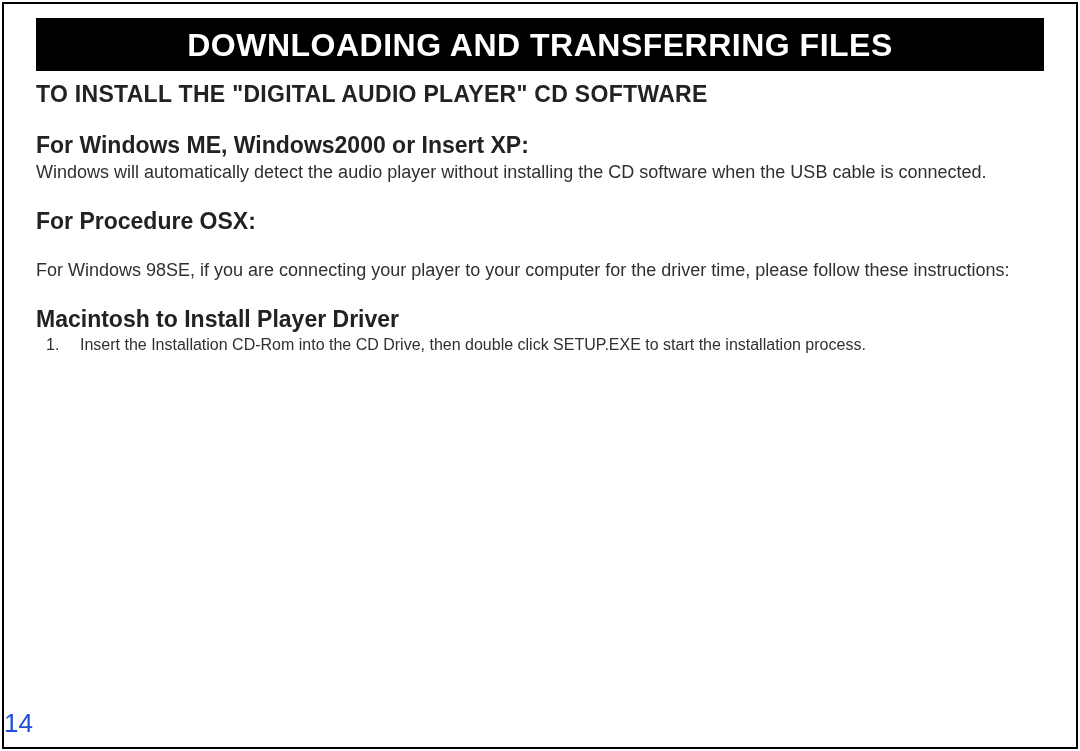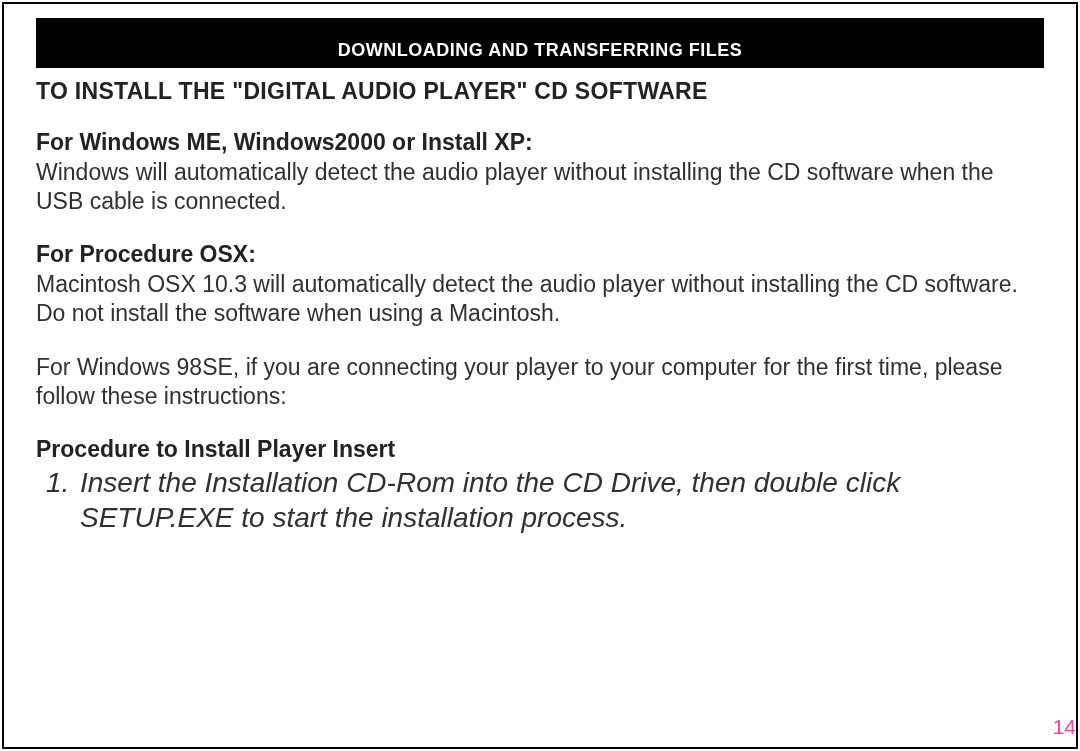--- a/index.html
+++ b/index.html
@@ -18,95 +18,93 @@
     height: 747px;
     margin: 2px;
     padding: 0 32px 0 32px;
     position: relative;
   }
   .banner {
     background: #000000;
     color: #ffffff;
     font-weight: bold;
     text-align: center;
-    font-size: 18px;
+    font-size: 32px;
     letter-spacing: 0.5px;
-    padding: 22px 0 7px 0;
+    padding: 9px 0 7px 0;
     margin: 14px 0 10px 0;
   }
   .h2 {
     font-weight: bold;
     font-size: 23px;
     color: #222;
     letter-spacing: 0.3px;
     margin: 4px 0 18px 0;
   }
   .h3 {
     font-weight: bold;
     font-size: 23px;
     color: #222;
     margin: 20px 0 2px 0;
   }
   .p {
-    font-size: 23px;
+    font-size: 18px;
     line-height: 1.28;
     color: #303030;
     margin: 0 0 2px 0;
   }
   .ol {
-    font-size: 28px;
+    font-size: 16px;
     line-height: 1.28;
     color: #303030;
     margin: 2px 0 0 0;
     padding-left: 44px;
-    font-style: italic;
   }
   .ol .num {
     display: inline-block;
     width: 34px;
     margin-left: -34px;
   }
   .page-number {
     position: absolute;
     bottom: 8px;
     left: 0;
     right: 0;
-    text-align: right;
-    font-size: 21px;
-    color: #ec4899;
+    text-align: left;
+    font-size: 26px;
+    color: #1d4ed8;
   }
   .sec {
     margin-top: 24px;
   }
 </style>
 </head>
 <body>
 
 <div class="page">
 
   <div class="banner">DOWNLOADING AND TRANSFERRING FILES</div>
 
   <div class="h2">TO INSTALL THE "DIGITAL AUDIO PLAYER" CD SOFTWARE</div>
 
   <div class="sec">
-    <div class="h3">For Windows ME, Windows2000 or Install XP:</div>
+    <div class="h3">For Windows ME, Windows2000 or Insert XP:</div>
     <div class="p">Windows will automatically detect the audio player without installing the CD software when the USB cable is connected.</div>
   </div>
 
   <div class="sec">
     <div class="h3">For Procedure OSX:</div>
-    <div class="p">Macintosh OSX 10.3 will automatically detect the audio player without installing the CD software. Do not install the software when using a Macintosh.</div>
   </div>
 
   <div class="sec">
-    <div class="p">For Windows 98SE, if you are connecting your player to your computer for the first time, please follow these instructions:</div>
+    <div class="p">For Windows 98SE, if you are connecting your player to your computer for the driver time, please follow these instructions:</div>
   </div>
 
   <div class="sec">
-    <div class="h3">Procedure to Install Player Insert</div>
+    <div class="h3">Macintosh to Install Player Driver</div>
     <div class="ol">
       <div>
         <span class="num">1.</span><span>Insert the Installation CD-Rom into the CD Drive, then double click SETUP.EXE to start the installation process.</span>
       </div>
     </div>
   </div>
 
   <div class="page-number">14</div>
 </div>
 

